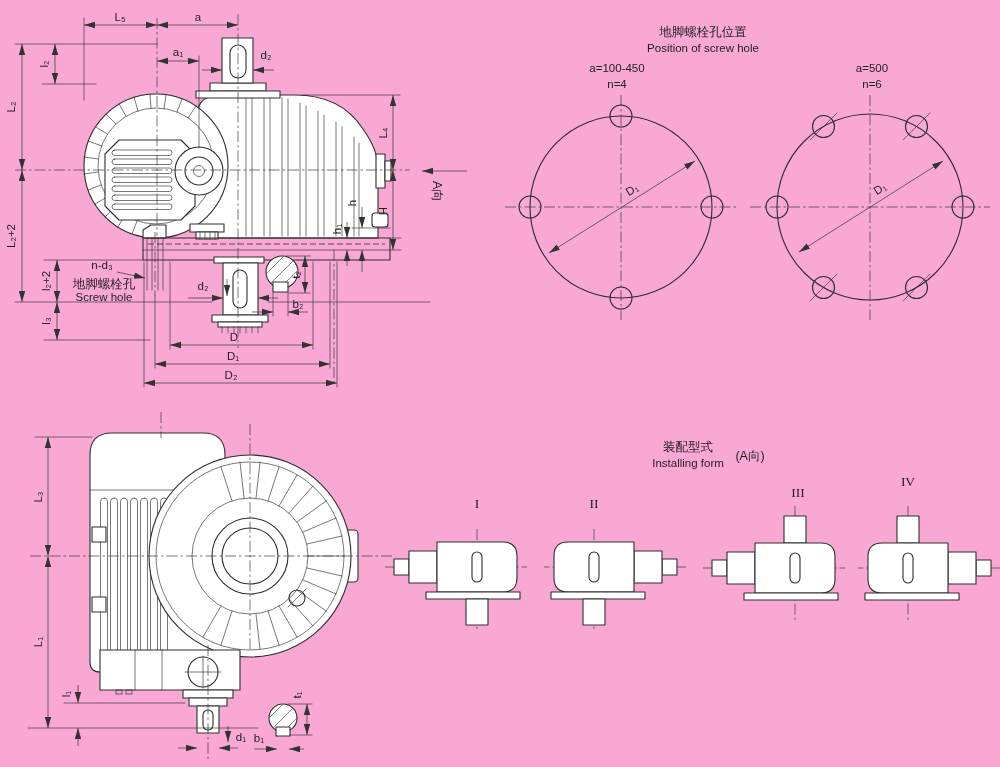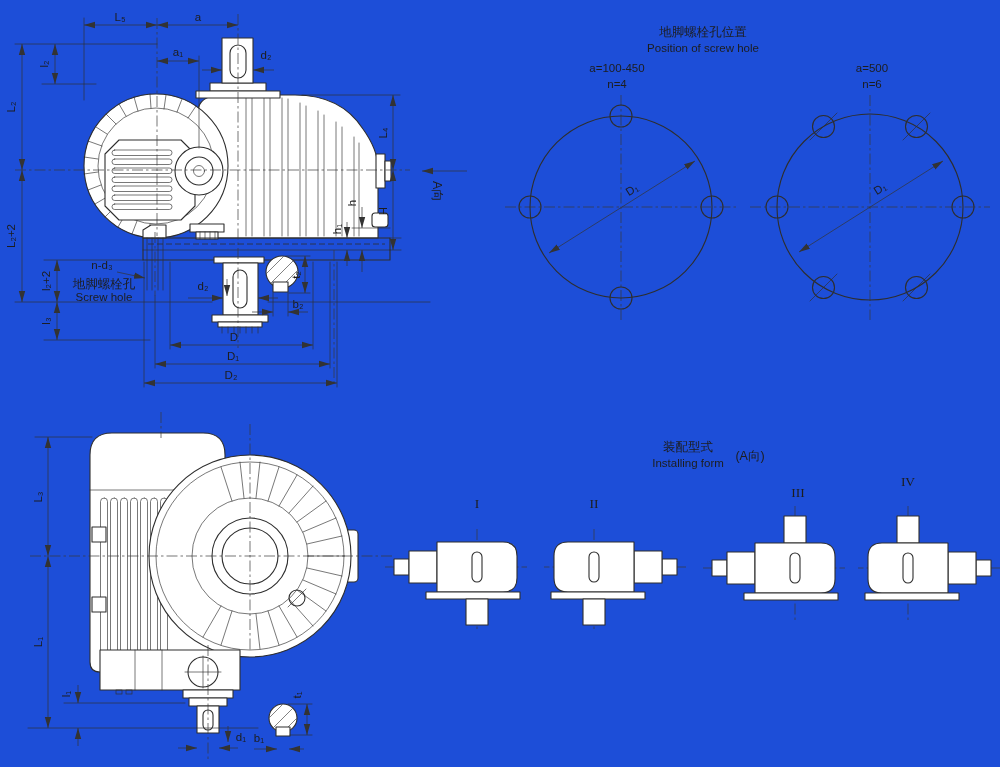--- a/index.html
+++ b/index.html
@@ -1,16 +1,16 @@
 <!DOCTYPE html>
 <html><head>
 <meta charset="utf-8">
 <style>
   html,body{margin:0;padding:0;background:#fff;}
-  .page{width:1000px;height:767px;background:#1d4ed8;position:relative;overflow:hidden;}
+  .page{width:1000px;height:767px;background:#f9a8d4;position:relative;overflow:hidden;}
   svg{display:block;}
   
   .o  {fill:none;stroke:#2e2e2e;stroke-width:1.1;stroke-linejoin:round;stroke-linecap:round;}
   .ow {fill:#fff;stroke:#2e2e2e;stroke-width:1.1;stroke-linejoin:round;}
   .t  {fill:none;stroke:#2e2e2e;stroke-width:0.65;stroke-linecap:round;}
   .d  {fill:none;stroke:#333;stroke-width:0.7;}
   .c  {fill:none;stroke:#3a3a3a;stroke-width:0.7;stroke-dasharray:11 3 2.5 3;}
   .hd {fill:none;stroke:#2e2e2e;stroke-width:0.8;stroke-dasharray:6 3;}
   .h  {fill:none;stroke:#2e2e2e;stroke-width:0.6;}
   text{font-family:"Liberation Sans","DejaVu Sans",sans-serif;font-size:11.5px;fill:#1d1d1d;}

